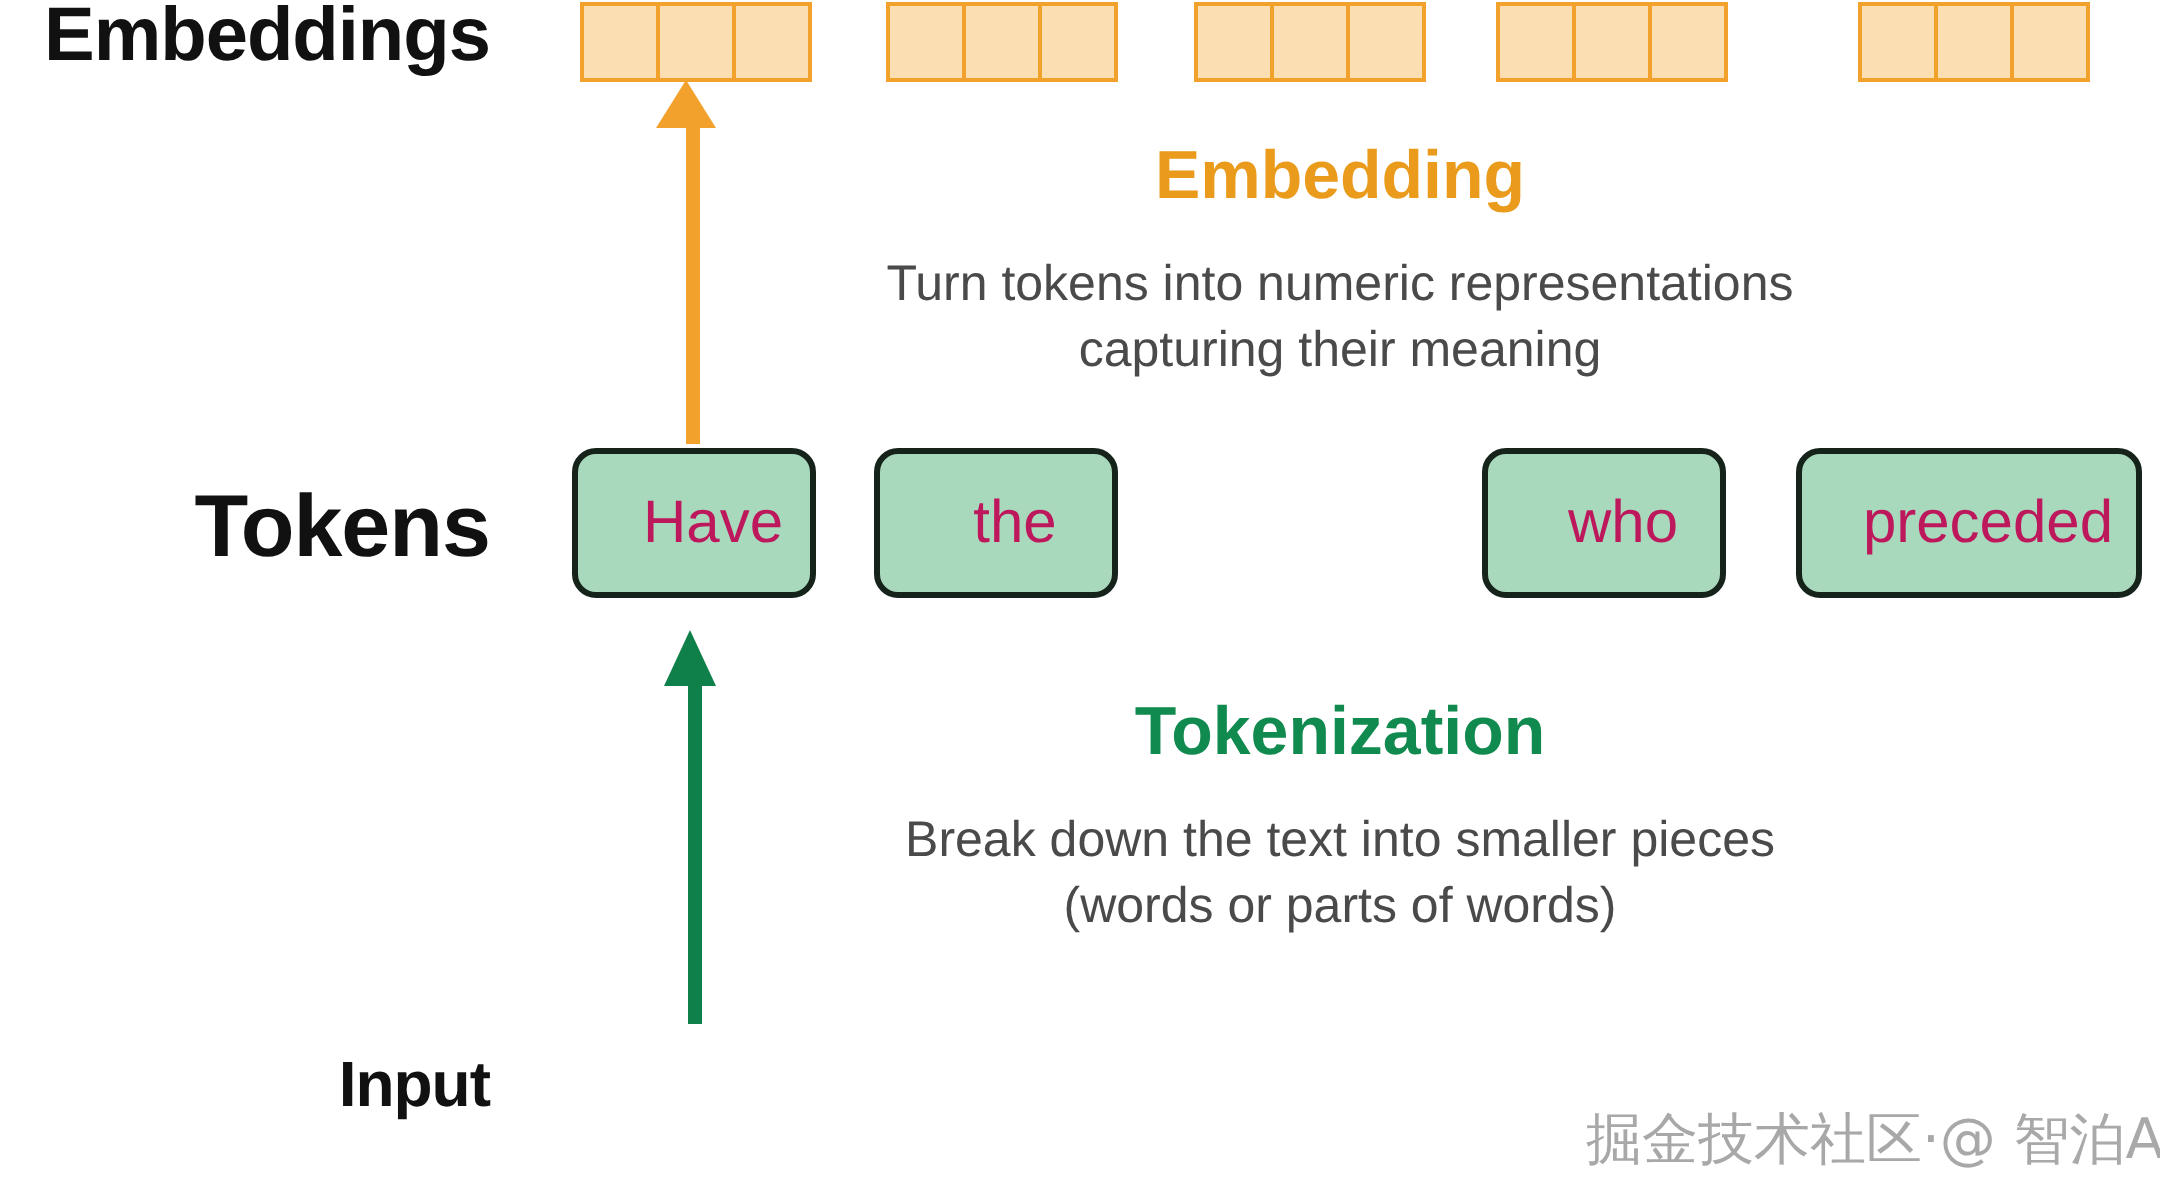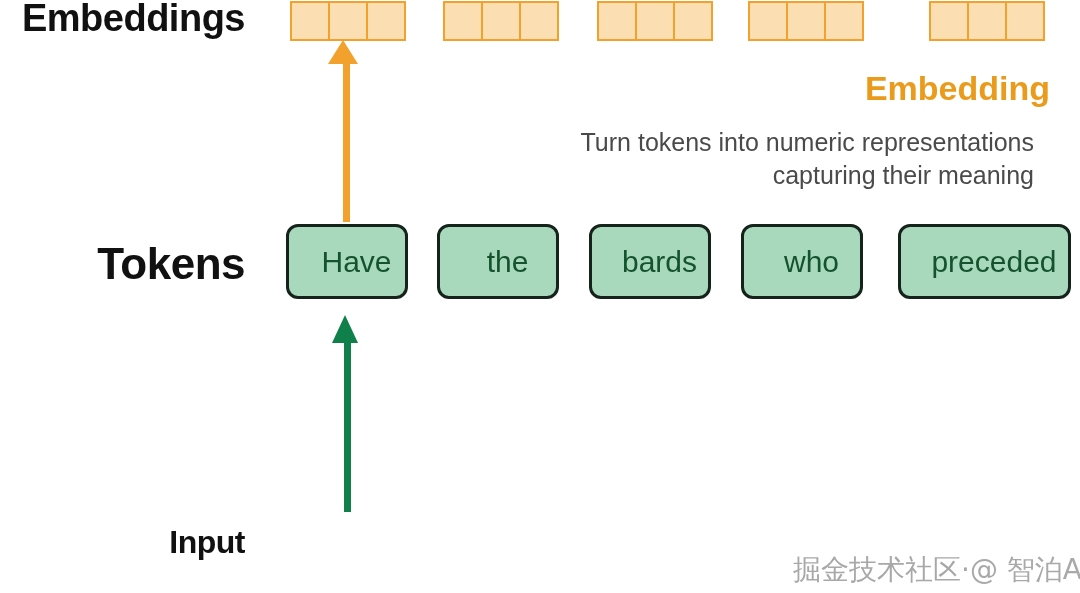--- a/index.html
+++ b/index.html
@@ -108,28 +108,28 @@
     top: 224px;
     height: 75px;
     background: #a9d9bd;
     border: 3px solid #15231b;
     border-radius: 12px;
     box-sizing: border-box;
     display: flex;
     align-items: center;
     justify-content: center;
     font-size: 30px;
-    color: #14532d;
+    color: #be185d;
     padding-left: 19px;
   }
 
   
   .section {
     position: absolute;
-    text-align: right;
+    text-align: center;
     width: 760px;
     left: 290px;
   }
   .section-title {
     font-size: 34px;
     font-weight: bold;
     line-height: 44px;
     margin: 0;
   }
   .section-desc {
@@ -217,30 +217,32 @@
     <div class="section-desc">Turn tokens into numeric representations
 capturing their meaning</div>
   </div>
 
   <div class="token-box" style="left:286px; width:122px;">
     <span>Have</span>
   </div>
   <div class="token-box" style="left:437px; width:122px;">
     <span>the</span>
   </div>
-  <div class="token-box" style="left:589px; width:122px;">
-    <span>bards</span>
-  </div>
   <div class="token-box" style="left:741px; width:122px;">
     <span>who</span>
   </div>
   <div class="token-box" style="left:898px; width:173px;">
     <span>preceded</span>
   </div>
 
   <div class="arrow-shaft" id="arrow-token-shaft"></div>
   <div class="arrow-head" id="arrow-token-head"></div>
 
+  <div class="section" id="tokenization-section">
+    <div class="section-title">Tokenization</div>
+    <div class="section-desc">Break down the text into smaller pieces
+(words or parts of words)</div>
+  </div>
 
 
   <div id="watermark">掘金技术社区·@ 智泊AI</div>
 
 </div>
 
 </body></html>

